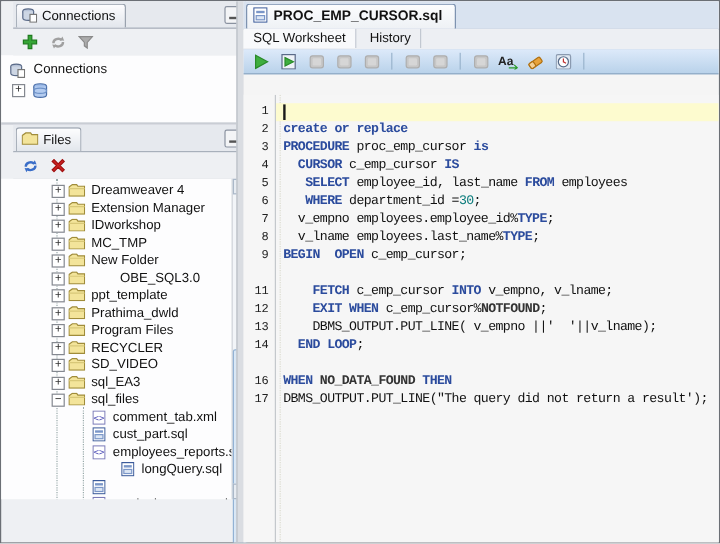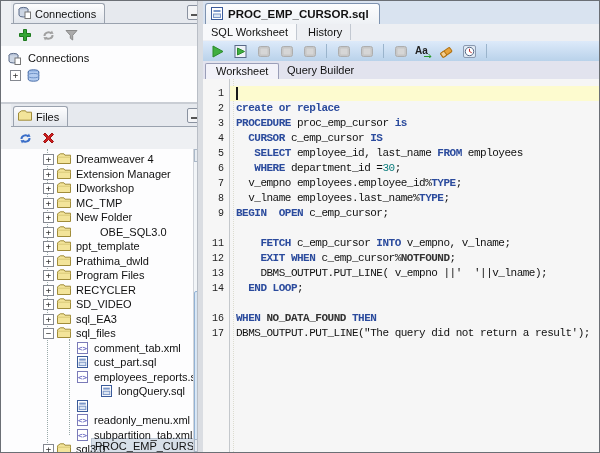--- a/index.html
+++ b/index.html
@@ -2,21 +2,21 @@
 <html><head>
 <meta charset="utf-8">
 <style>
   html,body{margin:0;padding:0;background:#fff;}
   #app{position:relative;width:600px;height:453px;background:#eef0f3;
        border:1px solid #6b6f75;box-sizing:border-box;overflow:hidden;
        font-family:"Liberation Sans",sans-serif;font-size:11px;color:#111;}
   
   .panel{position:absolute;left:0;width:196px;background:#eef0f3;padding-left:10px;}
   #conn-panel{top:0;height:101px;}
-  #files-panel{top:103px;height:348px;}
+  #files-panel{top:103px;height:312px;}
   .phdr{position:relative;height:22px;background:#e6e9ee;border-bottom:1px solid #9aa2ae;}
   .ptab{position:absolute;left:2px;top:2px;height:19px;padding:0 8px 0 4px;
         background:linear-gradient(#fdfdfe,#e2e6ec);border:1px solid #9aa2ae;border-bottom:none;
         border-radius:3px 3px 0 0;display:flex;align-items:center;gap:4px;}
   .minbtn{position:absolute;right:4px;top:4px;width:14px;height:13px;background:#f3f4f6;
         border:1px solid #8a92a0;border-radius:2px;}
   .minbtn::after{content:"";position:absolute;left:3px;right:3px;bottom:3px;border-bottom:2px solid #555;}
   .ptb{position:relative;height:22px;background:#eef0f3;border-bottom:1px solid #c3c8d0;
        display:flex;align-items:center;gap:7px;padding-left:6px;}
   .tbi{display:inline-flex;width:16px;height:15px;align-items:center;justify-content:center;}
@@ -432,24 +432,20 @@
         </span>
         <span class="eti">
           <svg width="14" height="13">
             <rect x="0.5" y="0.5" width="12" height="12" rx="1.5" fill="#dfe8f2" stroke="#8a9ab0"></rect>
             <circle cx="6.5" cy="6.5" r="4.2" fill="#fff" stroke="#566a88"></circle>
             <path d="M6.5 3.8 v2.7 l2.2 1.2" stroke="#c03030" fill="none"></path>
           </svg>
         </span>
         <span class="etsep"></span>
       </div>
-    <div id="wtabs">
-      <span class="wtab active">Worksheet</span>
-      <span class="wtab plain">Query Builder</span>
-    </div>
     <div id="codearea">
       <div id="gutterline"></div>
       <div id="marginline"></div>
     <div class="crow current" style="top: 7px;">
           <span class="lnum">1</span>
           <span class="ccontent"></span>
           <span class="caret"></span>
         </div>
         <div class="crow" style="top: 22px;">
           <span class="lnum">2</span>

